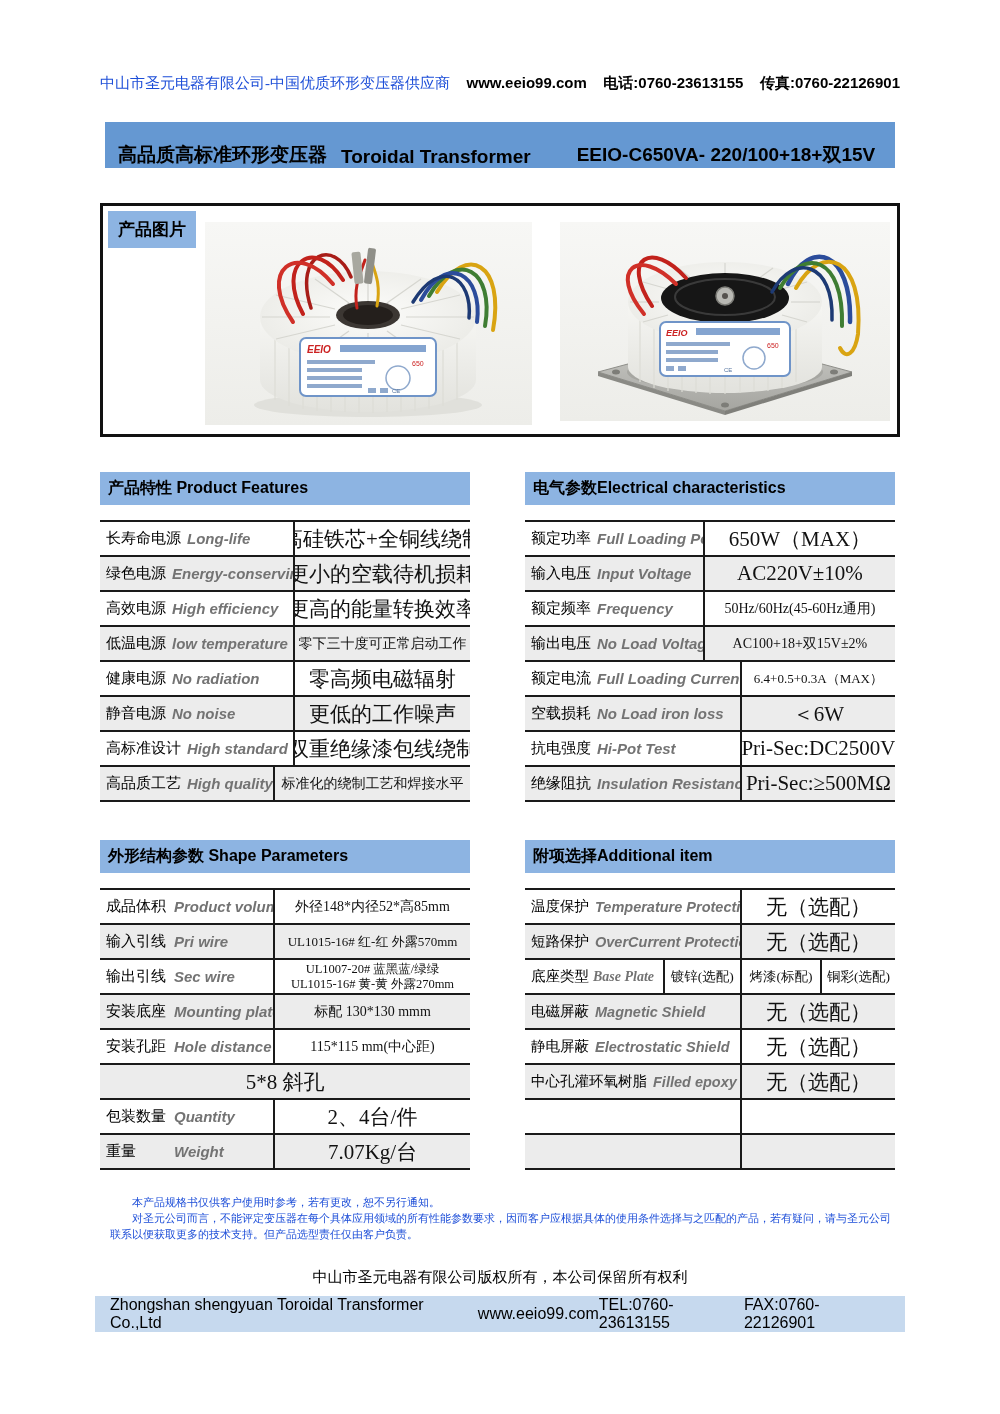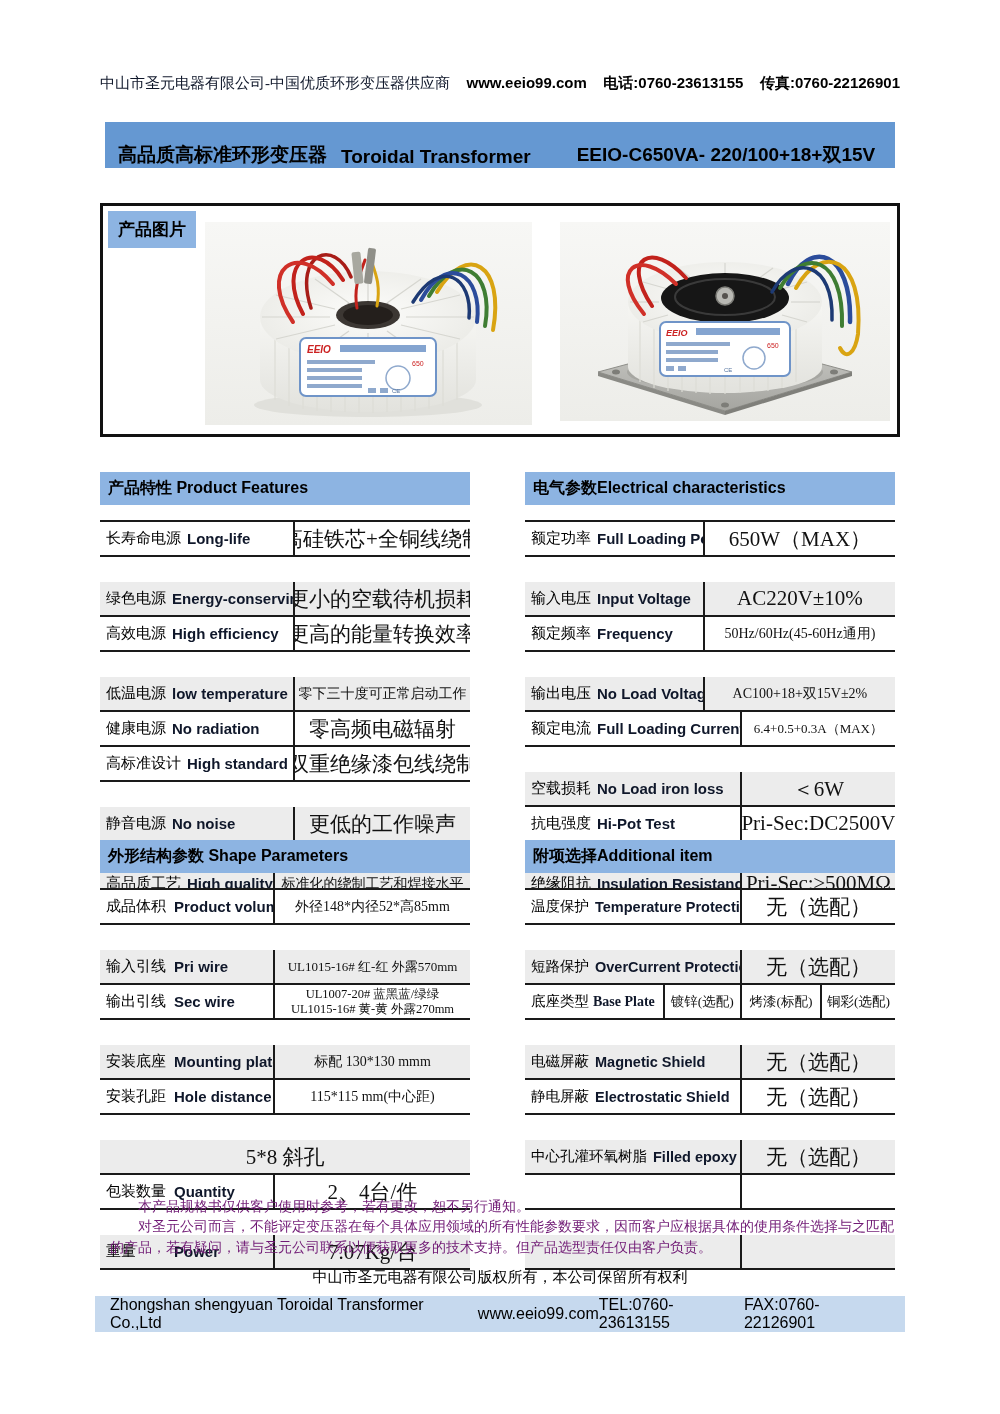--- a/index.html
+++ b/index.html
@@ -1,21 +1,21 @@
 <!DOCTYPE html>
 <html><head>
 <meta charset="utf-8">
 <style>
   html,body{margin:0;padding:0;background:#fff;}
   .page{position:relative;width:1000px;height:1414px;background:#ffffff;overflow:hidden;
         font-family:"Liberation Sans",sans-serif;color:#111;}
 
   
   .hdr{position:absolute;left:100px;top:74px;width:800px;display:flex;justify-content:space-between;align-items:baseline;}
-  .hdr-co{font-family:"Liberation Serif",serif;font-size:15px;color:#0f172a;}
+  .hdr-co{font-family:"Liberation Serif",serif;font-size:15px;color:#1d4ed8;}
   .hdr-b{font-size:15px;font-weight:bold;color:#000;}
 
   
   .titlebar{position:absolute;left:105px;top:122px;width:790px;height:46px;background:#6598d2;
             display:flex;align-items:flex-end;padding:0 0 0 13px;box-sizing:border-box;}
   .t-cn{font-size:19px;font-weight:bold;color:#000;}
   .t-en{font-size:19px;font-weight:bold;color:#000;margin-left:14px;}
   .t-model{font-size:19px;font-weight:bold;color:#000;margin-left:46px;}
 
   
@@ -35,28 +35,28 @@
   .pos-shape-h{left:100px;top:840px;}
   .pos-addl-h{left:525px;top:840px;}
 
   
   .tbl{position:absolute;width:370px;border-top:2px solid #1a1a1a;box-sizing:border-box;}
   .pos-feat{left:100px;top:520px;}
   .pos-elec{left:525px;top:520px;}
   .pos-shape{left:100px;top:888px;}
   .pos-addl{left:525px;top:888px;}
   .trow{display:flex;height:35px;border-bottom:2px solid #1a1a1a;box-sizing:border-box;}
-  .trow.g{background:#ececec;margin-top:25px;}
+  .trow.g{background:#ececec;}
   .trow.w{background:#ffffff;}
   .cl{border-right:2px solid #1a1a1a;display:flex;align-items:center;padding-left:6px;
       box-sizing:border-box;white-space:nowrap;overflow:hidden;}
   .cr{flex:1;display:flex;align-items:center;justify-content:center;
       font-family:"Liberation Serif",serif;font-size:21px;white-space:nowrap;overflow:hidden;}
   .cn{font-family:"Liberation Serif",serif;font-size:15px;color:#000;}
-  .en{font-size:15px;font-weight:bold;color:#0f172a;margin-left:6px;white-space:nowrap;}
+  .en{font-size:15px;font-weight:bold;color:#737373;margin-left:6px;white-space:nowrap;font-style:italic;}
   .s52 .cl{width:52.7%;}
   .s47 .cl{width:47.3%;}
   .s49 .cl{width:48.6%;}
   .s59 .cl{width:58.6%;}
   .shape-t .cn{min-width:62px;}
   .fs13{font-size:13px;}
   .fs14{font-size:14px;}
   .two-line{flex-direction:column;justify-content:center;line-height:1.2;font-size:12.5px;}
   .addl-t .cn{font-size:14.5px;}
   .addl-t .en{font-size:14.5px;}
@@ -64,22 +64,22 @@
   .bp .c{border-right:2px solid #1a1a1a;display:flex;align-items:center;justify-content:center;
          box-sizing:border-box;font-family:"Liberation Serif",serif;font-size:13.5px;white-space:nowrap;overflow:hidden;}
   .bp .c:nth-child(1){width:37.8%;justify-content:flex-start;padding-left:6px;}
   .bp .c:nth-child(2){width:20.8%;}
   .bp .c:nth-child(3){width:21.7%;}
   .bp .c:nth-child(4){flex:1;border-right:none;}
   .bp .cn{font-size:14.5px;min-width:0;}
   .bp .en{font-size:14px;margin-left:4px;}
 
   
-  .disc{position:absolute;left:110px;top:1196px;width:784px;font-family:Liberation Sans, sans-serif;
-        font-size:14px;line-height:1.45;color:#701a75;}
+  .disc{position:absolute;left:110px;top:1196px;width:784px;font-family:Liberation Mono, monospace;
+        font-size:11px;line-height:1.45;color:#1d4ed8;}
   .disc p{margin:0;text-indent:2em;}
   .copyr{position:absolute;left:100px;top:1268px;width:800px;text-align:center;
          font-family:"Liberation Serif",serif;font-size:15px;color:#000;}
   .botbar{position:absolute;left:95px;top:1296px;width:810px;height:36px;background:#c6d9ee;
           display:flex;align-items:center;justify-content:space-between;padding:0 15px;box-sizing:border-box;}
   .botbar span{font-size:16px;color:#000;}
 </style>
 </head>
 <body>
 
@@ -312,33 +312,33 @@
         </div>
       <div class="cr fs14">零下三十度可正常启动工作</div>
     </div>
     <div class="trow w s52">
       <div class="cl">
           <span class="cn">健康电源</span>
           <span class="en">No radiation</span>
         </div>
       <div class="cr">零高频电磁辐射</div>
     </div>
+    <div class="trow g s52">
+      <div class="cl">
+          <span class="cn">静音电源</span>
+          <span class="en">No noise</span>
+        </div>
+      <div class="cr">更低的工作噪声</div>
+    </div>
     <div class="trow w s52">
       <div class="cl">
           <span class="cn">高标准设计</span>
           <span class="en">High standard</span>
         </div>
       <div class="cr">双重绝缘漆包线绕制</div>
-    </div>
-    <div class="trow g s52">
-      <div class="cl">
-          <span class="cn">静音电源</span>
-          <span class="en">No noise</span>
-        </div>
-      <div class="cr">更低的工作噪声</div>
     </div>
     <div class="trow g s47">
       <div class="cl">
           <span class="cn">高品质工艺</span>
           <span class="en">High quality</span>
         </div>
       <div class="cr fs14">标准化的绕制工艺和焊接水平</div>
     </div>
   </div>
 
@@ -448,21 +448,21 @@
     <div class="trow w s47">
       <div class="cl">
           <span class="cn">包装数量</span>
           <span class="en">Quantity</span>
         </div>
       <div class="cr">2、4台/件</div>
     </div>
     <div class="trow g s47">
       <div class="cl">
           <span class="cn">重量</span>
-          <span class="en">Power</span>
+          <span class="en">Weight</span>
         </div>
       <div class="cr">7.07Kg/台</div>
     </div>
   </div>
 
   <div class="sect-h pos-addl-h">附项选择Additional item</div>
   <div class="tbl pos-addl addl-t">
     <div class="trow w s59">
       <div class="cl">
           <span class="cn">温度保护</span>

